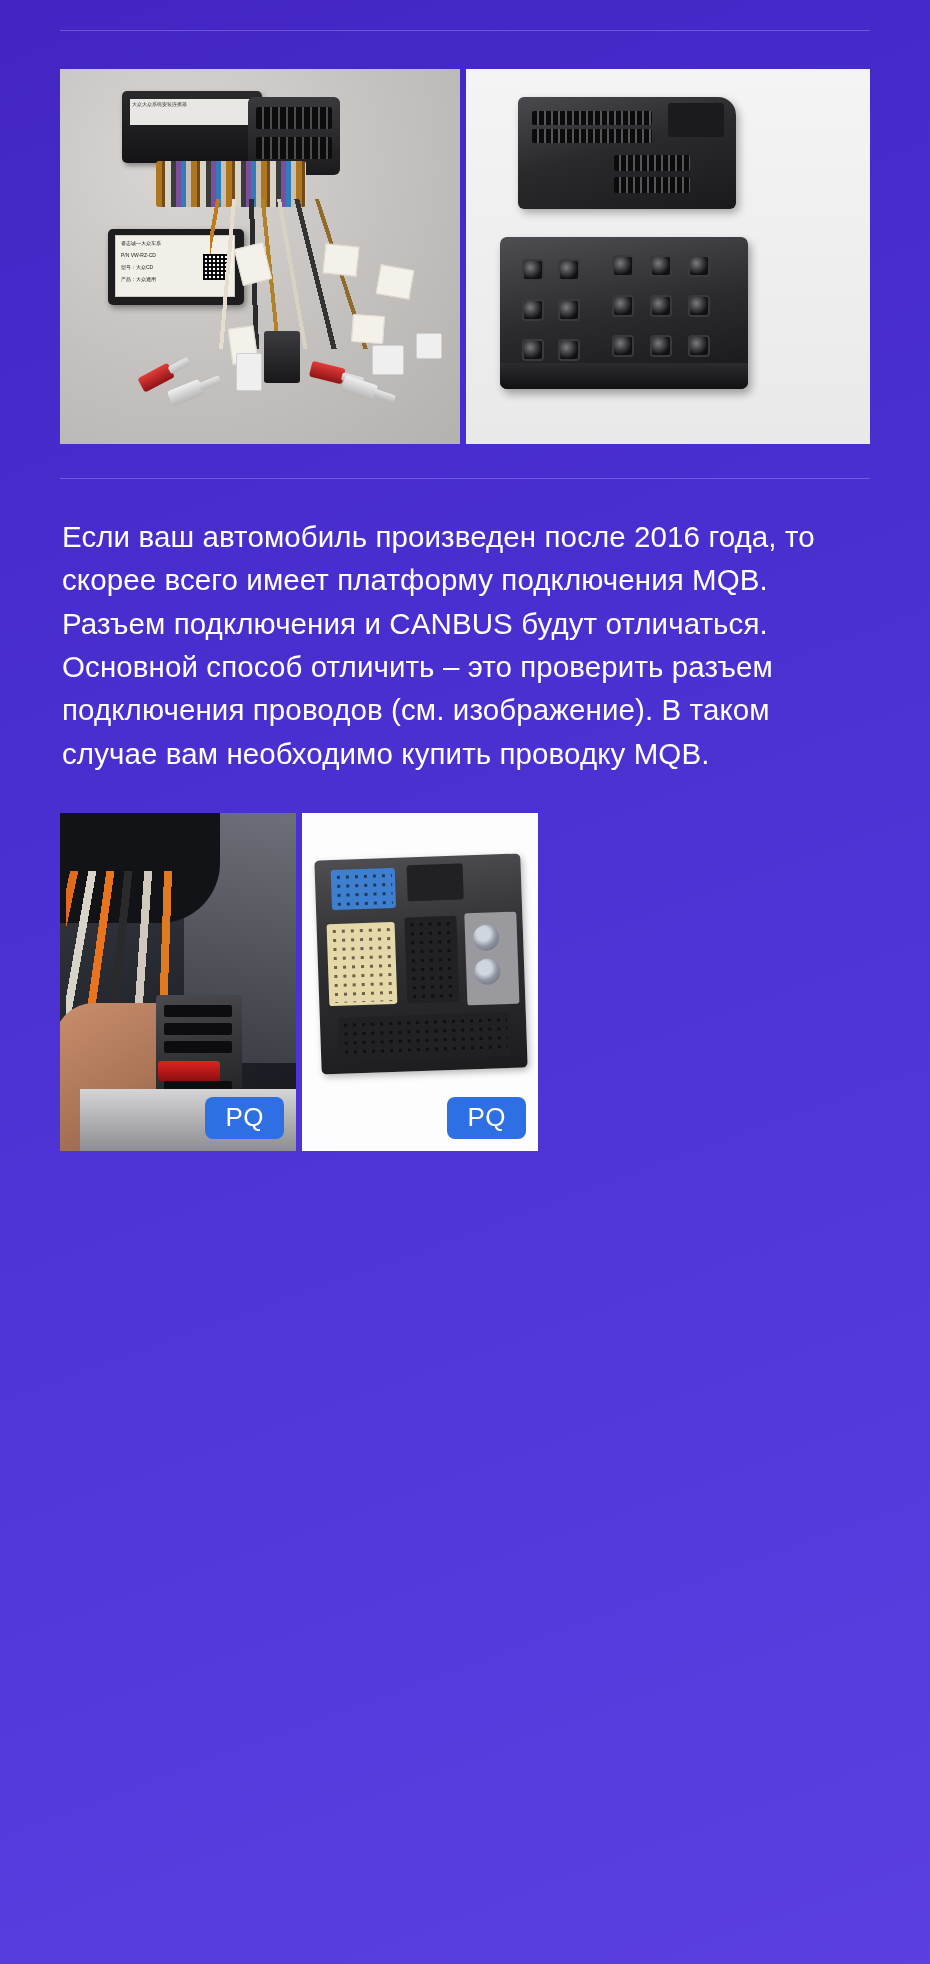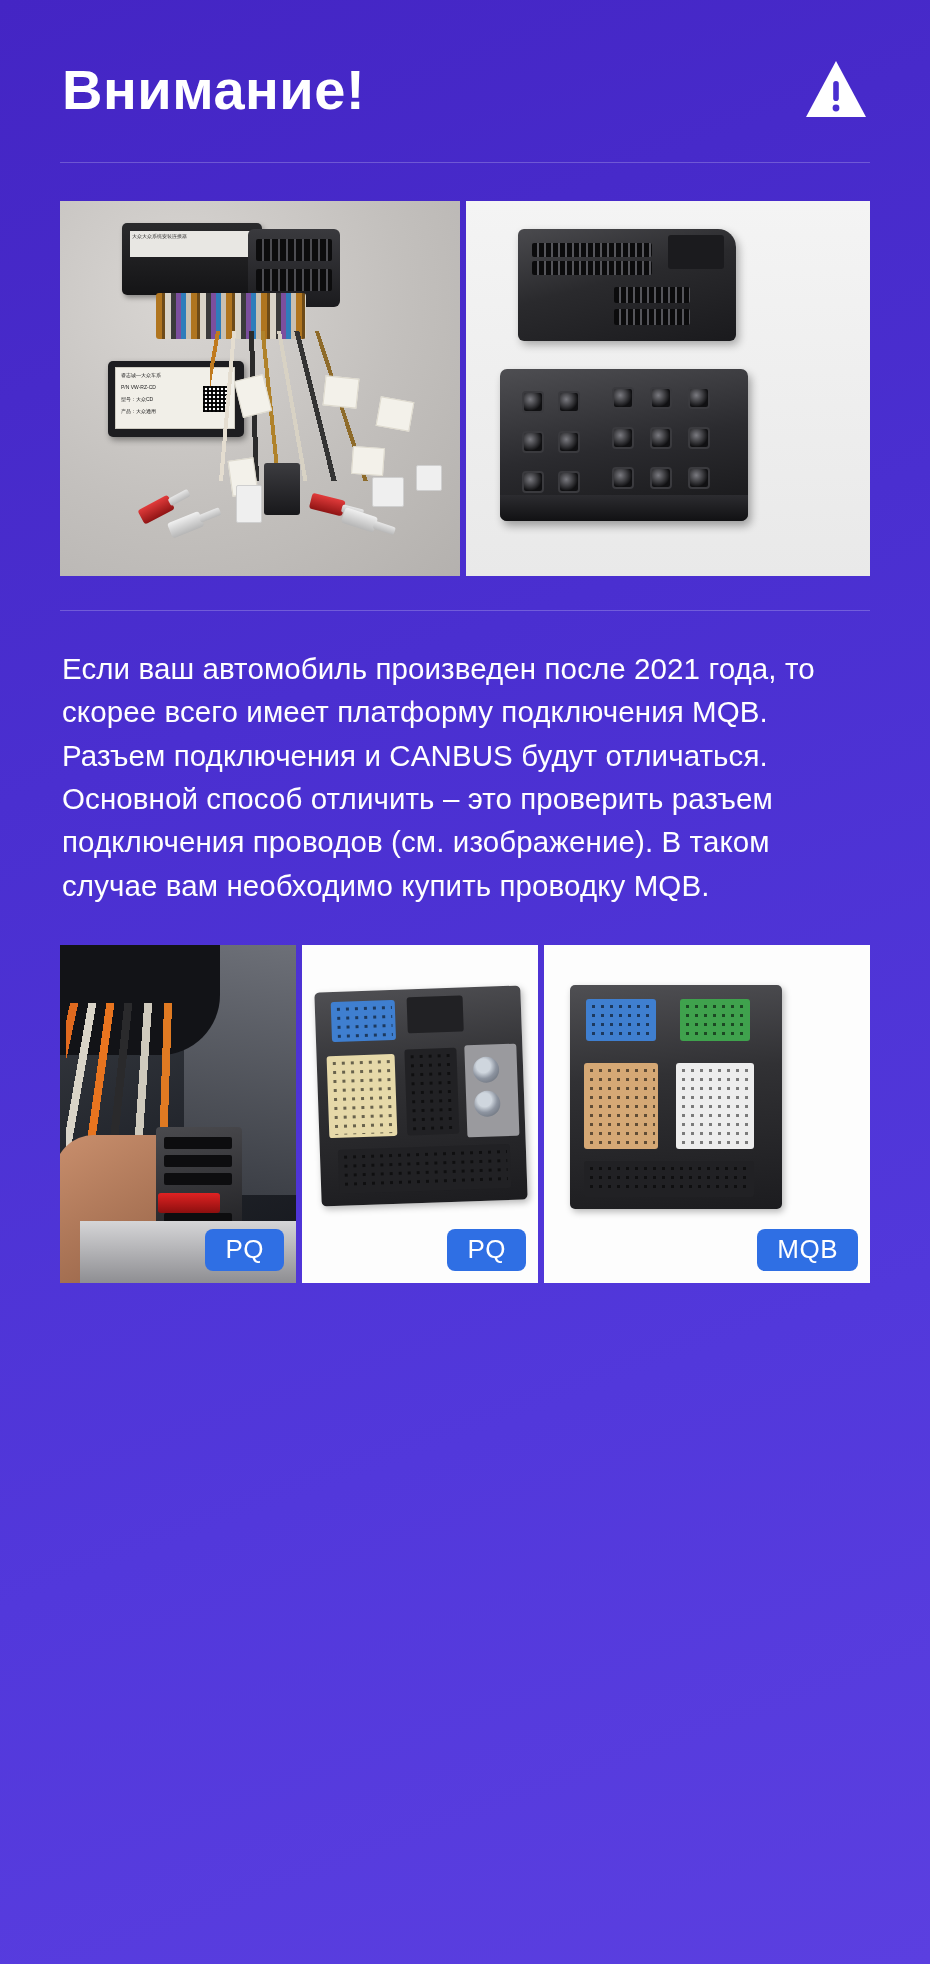--- a/index.html
+++ b/index.html
@@ -313,30 +313,20 @@
   .ph4-cd {
     position: absolute; width: 26px; height: 26px; border-radius: 50%;
     background: radial-gradient(circle at 40% 35%, #cfd6de 0 30%, #8d94a0 55%, #5d636d 100%);
   }
 </style>
 </head>
 <body>
 
 <div class="page">
 
-  <div class="header">
-    <h1 class="header-title">Внимание!</h1>
-    <span class="warn-icon">
-      <svg width="64" height="62" viewBox="0 0 64 62" xmlns="http://www.w3.org/2000/svg">
-        <path d="M32 2 L62 58 L2 58 Z" fill="#ffffff"></path>
-        <rect x="29.2" y="22" width="5.6" height="20" rx="2.8" fill="#4a2fd0"></rect>
-        <circle cx="32" cy="49" r="3.4" fill="#4a2fd0"></circle>
-      </svg>
-    </span>
-  </div>
   <div class="header-rule"></div>
 
 
   <div class="strip strip1">
 
     <div class="panel p1a">
       <div class="ph1-bg"></div>
 
       <div class="ph1-box">
         <div class="lbl">大众大众系统安装连接器</div>
@@ -413,21 +403,21 @@
         <div class="hole" style="left:112px;top:98px;"></div>
         <div class="hole" style="left:150px;top:98px;"></div>
         <div class="hole" style="left:188px;top:98px;"></div>
         <div style="position:absolute;left:0;top:126px;width:248px;height:26px;background:linear-gradient(180deg,#2c2c30,#111113);border-radius:0 0 7px 7px;"></div>
       </div>
     </div>
   </div>
 
   <div class="mid-rule"></div>
 
-  <p class="para para-2">Если ваш автомобиль произведен после 2021 года, то скорее всего имеет платформу подключения MQB. Разъем подключения и CANBUS будут отличаться. Основной способ отличить – это проверить разъем подключения проводов (см. изображение). В таком случае вам необходимо купить проводку MQB.</p>
+  <p class="para para-2">Если ваш автомобиль произведен после 2016 года, то скорее всего имеет платформу подключения MQB. Разъем подключения и CANBUS будут отличаться. Основной способ отличить – это проверить разъем подключения проводов (см. изображение). В таком случае вам необходимо купить проводку MQB.</p>
 
   <div class="strip strip2">
 
     <div class="panel p2a">
       <div class="ph3-bg"></div>
       <div class="ph3-dash"></div>
       <div class="ph3-sleeve"></div>
       <div class="ph3-cable"></div>
       <div class="ph3-hand"></div>
       <div class="ph3-conn">
@@ -458,36 +448,15 @@
         <div class="pinblk gray" style="left:148px;top:58px;width:52px;height:92px;"></div>
         <div class="ph4-cd" style="left:156px;top:70px;"></div>
         <div class="ph4-cd" style="left:156px;top:104px;"></div>
         <div class="pinblk dark" style="left:18px;top:158px;width:172px;height:44px;">
             <span class="dots"></span>
           </div>
       </div>
       <span class="badge">PQ</span>
     </div>
 
-    <div class="panel p2c">
-      <div class="ph-conn-bg"></div>
-      <div class="blockbody" style="left:26px;top:40px;width:212px;height:224px;">
-        <div class="pinblk blue" style="left:16px;top:14px;width:70px;height:42px;">
-            <span class="dots"></span>
-          </div>
-        <div class="pinblk green" style="left:110px;top:14px;width:70px;height:42px;">
-            <span class="dots"></span>
-          </div>
-        <div class="pinblk tan" style="left:14px;top:78px;width:74px;height:86px;">
-            <span class="dots"></span>
-          </div>
-        <div class="pinblk white" style="left:106px;top:78px;width:78px;height:86px;">
-            <span class="dots" style="background-image:radial-gradient(circle, rgba(60,60,60,0.65) 1.6px, transparent 1.9px);"></span>
-          </div>
-        <div class="pinblk dark" style="left:14px;top:176px;width:170px;height:36px;">
-            <span class="dots"></span>
-          </div>
-      </div>
-      <span class="badge">MQB</span>
-    </div>
   </div>
 
 </div>
 
 </body></html>

